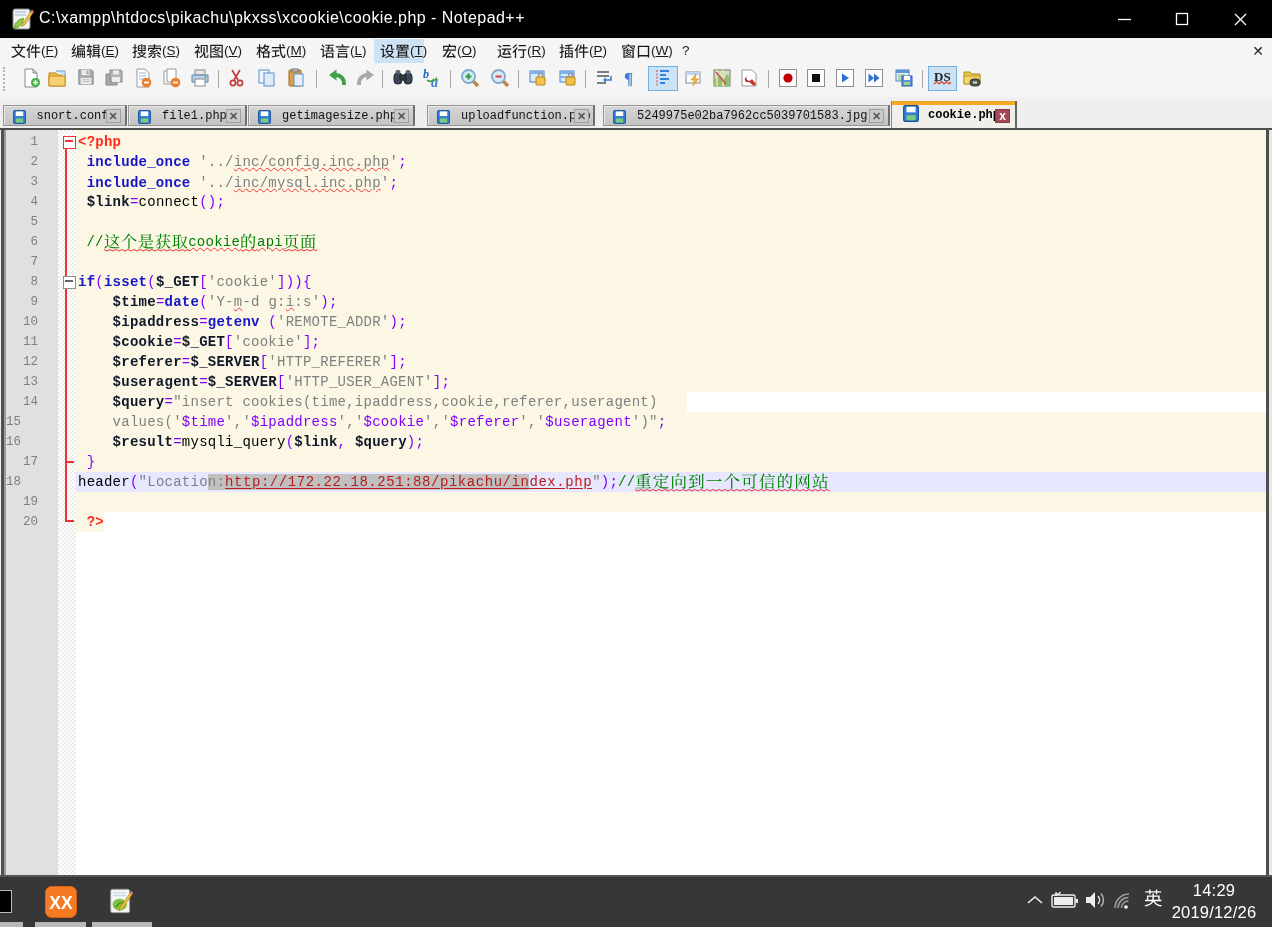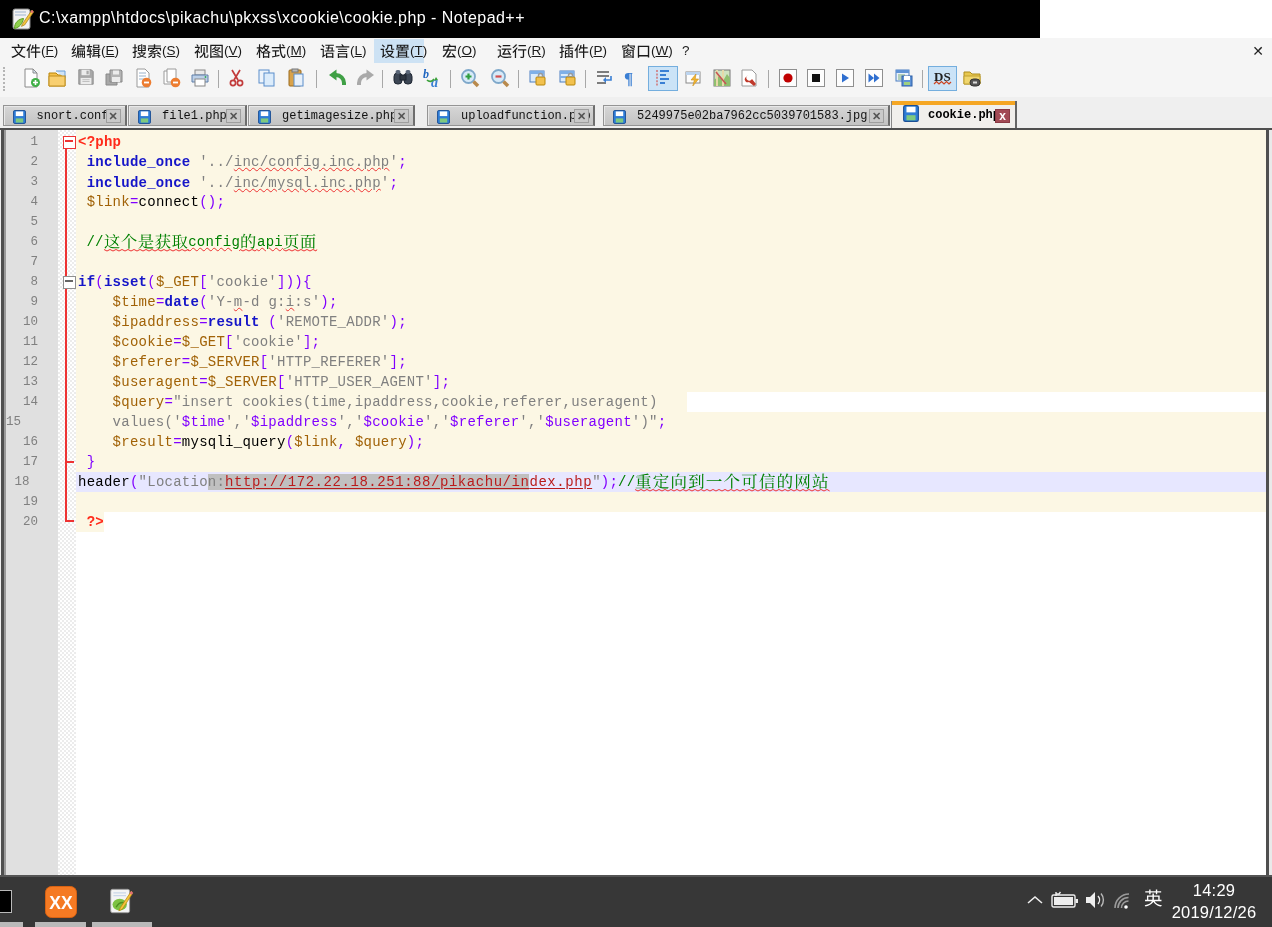--- a/index.html
+++ b/index.html
@@ -1,16 +1,16 @@
 <!DOCTYPE html>
 <html><head><meta charset="utf-8"><style>
 *{margin:0;padding:0;box-sizing:border-box}
 body{width:1272px;height:927px;position:relative;overflow:hidden;background:#fff;font-family:"Liberation Sans",sans-serif}
 .abs{position:absolute}
-#title{left:0;top:0;width:1040px;height:38px;background:#000}
+#title{left:0;top:0;width:1272px;height:38px;background:#000}
 #title .t{position:absolute;left:39px;top:9px;font-size:16px;color:#fff;letter-spacing:0.45px}
 #menu{left:0;top:38px;width:1272px;height:26px;background:#f5f5f5}
 .mi{position:absolute;top:0;height:26px;display:flex;align-items:flex-start}
 .ml{font-size:13.5px;line-height:26px;color:#1a1a1a;font-family:"Liberation Sans",sans-serif}
 #tbar{left:0;top:64px;width:1272px;height:33px;background:#f5f5f5}
 .ti{position:absolute}
 .tsep{position:absolute;top:6px;width:1px;height:18px;background:#a8a8a8}
 .press{position:absolute;background:#cbe3f7;border:1px solid #74aede}
 #grip{position:absolute;left:3px;top:3px;width:3px;height:24px;border-left:2px dotted #b5b5b5}
 #tabbar{left:0;top:97px;width:1272px;height:33px;background:#efefef}
@@ -30,21 +30,21 @@
 #rborder2{left:1269px;top:130px;width:3px;height:745px;background:#e9e9e9}
 #nummargin{left:6px;top:130px;width:52px;height:745px;background:#e0e0e0}
 #foldmargin{left:58px;top:130px;width:18px;height:745px;background:conic-gradient(#ececec 25%,#fff 0 50%,#ececec 0 75%,#fff 0) 0 0/4px 4px}
 #nums{position:absolute;font-family:"Liberation Mono",monospace;font-size:12.5px;line-height:20px;color:#808080}
 #cream{left:76px;top:130px;width:1190px;height:382px;background:#fcf7e4}
 #cream20{left:76px;top:512px;width:28px;height:20px;background:#fcf7e4}
 #white14{left:687px;top:392px;width:579px;height:20px;background:#fff}
 #row18{left:76px;top:472px;width:1190px;height:20px;background:#e7e7ff}
 .cl{position:absolute;font-family:"Liberation Mono",monospace;font-size:14px;line-height:20px;white-space:pre;color:#000;letter-spacing:0.25px}
 .k{color:#1515c8;font-weight:bold}
-.v{color:#a16207;font-weight:normal}
+.v{color:#0f172a;font-weight:bold}
 .d{color:#000;font-weight:normal}
 .o{color:#8000ff}
 .s{color:#808080}
 .sq{color:#808080;text-decoration:underline wavy #e33 1px;text-underline-offset:1px}
 .sv{color:#8000ff}
 .c{color:#008000}
 .cw{color:#008000;text-decoration:underline wavy #e33 1px;text-underline-offset:1px}
 .q{color:#ff2a1a;font-weight:bold}
 .u{color:#b91c1c;text-decoration:underline;text-underline-offset:2px;letter-spacing:0.55px}
 .sel{background:#c0c0c0}
@@ -423,23 +423,23 @@
     <div style="position:absolute;top:232px;left:6px;width:32px;text-align:right">6</div>
     <div style="position:absolute;top:252px;left:6px;width:32px;text-align:right">7</div>
     <div style="position:absolute;top:272px;left:6px;width:32px;text-align:right">8</div>
     <div style="position:absolute;top:292px;left:6px;width:32px;text-align:right">9</div>
     <div style="position:absolute;top:312px;left:6px;width:32px;text-align:right">10</div>
     <div style="position:absolute;top:332px;left:6px;width:32px;text-align:right">11</div>
     <div style="position:absolute;top:352px;left:6px;width:32px;text-align:right">12</div>
     <div style="position:absolute;top:372px;left:6px;width:32px;text-align:right">13</div>
     <div style="position:absolute;top:392px;left:6px;width:32px;text-align:right">14</div>
     <div style="position:absolute;top:412px;left:6px;width:32px;">15</div>
-    <div style="position:absolute;top:432px;left:6px;width:32px;text-align:right">16</div>
+    <div style="position:absolute;top:432px;left:6px;width:32px;">16</div>
     <div style="position:absolute;top:452px;left:6px;width:32px;text-align:right">17</div>
-    <div style="position:absolute;top:472px;left:6px;width:32px;text-align:center">18</div>
+    <div style="position:absolute;top:472px;left:6px;width:32px;text-align:left">18</div>
     <div style="position:absolute;top:492px;left:6px;width:32px;text-align:right">19</div>
     <div style="position:absolute;top:512px;left:6px;width:32px;text-align:right">20</div>
   </div>
 <div class="abs" id="foldline"></div>
 <div class="ftick" style="top:461px"></div>
 <div class="ftick" style="top:520px"></div>
 <div class="fbox" style="top:135.5px;border:1.6px solid #e33">
     <svg width="10" height="10" viewBox="0 0 10 10" style="display:block;margin-top:-0.5px">
       <path d="M1 5h8" stroke="#e33" stroke-width="2"></path>
     </svg>
@@ -455,35 +455,35 @@
 <div class="cl" style="top:192px;left:78px"><span class="d"> </span><span class="v">$link</span><span class="o">=</span><span class="d">connect</span><span class="o">();</span></div>
 <div class="cl" style="top:232px;left:86.4px"><span class="c">//</span><svg width="84.5" height="20" viewBox="0 0 84.5 20" style="display:inline-block;vertical-align:top;overflow:visible">
       <g fill="#008000">
         <path transform="translate(0.00,15.50) scale(0.016300,-0.016300)" d="M412.429931640625 516.2550048828125Q525.0400390625 460.9451904296875 606.2276000976562 409.16278076171875Q687.4151611328125 357.38037109375 741.68017578125 311.27288818359375Q795.9451904296875 265.1654052734375 827.5526733398438 227.1353759765625Q859.16015625 189.1053466796875 871.2376098632812 160.42779541015625Q883.3150634765625 131.750244140625 880.6174926757812 114.08270263671875Q877.919921875 96.4151611328125 863.9573364257812 92.27764892578125Q849.9947509765625 88.14013671875 829.149658203125 99.4351806640625Q807.4046630859375 136.22021484375 771.0621948242188 178.84771728515625Q734.7197265625 221.4752197265625 689.1422729492188 266.08270263671875Q643.5648193359375 310.690185546875 593.35986328125 354.03265380859375Q543.1549072265625 397.3751220703125 493.55743408203125 435.96258544921875Q443.9599609375 474.550048828125 399.7049560546875 505.02001953125ZM532.6248779296875 834.550048828125Q587.0400390625 817.650146484375 619.9926147460938 794.9251708984375Q652.9451904296875 772.2001953125 668.3276977539062 748.68017578125Q683.710205078125 725.16015625 685.4151611328125 704.7476196289062Q687.1201171875 684.3350830078125 678.1675415039062 671.1775512695312Q669.2149658203125 658.02001953125 654.1148681640625 655.7750244140625Q639.0147705078125 653.530029296875 621.169677734375 666.3551025390625Q616.9346923828125 693.8651123046875 601.229736328125 723.3551025390625Q585.5247802734375 752.8450927734375 564.4473266601562 780.2075805664062Q543.369873046875 807.570068359375 522.1549072265625 826.570068359375ZM815.0653076171875 627.3150634765625Q788.34033203125 494.080078125 730.0653076171875 389.18756103515625Q671.790283203125 284.2950439453125 573.4652099609375 206.16754150390625Q475.14013671875 128.0400390625 329 75.590087890625L321.02001953125 90.06005859375Q447.2550048828125 149.8250732421875 532.469970703125 229.3450927734375Q617.6849365234375 308.8651123046875 666.7623901367188 408.49261474609375Q715.83984375 508.1201171875 735.0347900390625 627.3150634765625ZM867.5247802734375 695.770263671875Q867.5247802734375 695.770263671875 876.309814453125 689.1227416992188Q885.0948486328125 682.4752197265625 898.6448974609375 671.690185546875Q912.1949462890625 660.9051513671875 927.6275024414062 647.9926147460938Q943.06005859375 635.080078125 955.3551025390625 623.550048828125Q951.3551025390625 607.550048828125 928.3350830078125 607.550048828125H341.2950439453125L333.2950439453125 637.0400390625H819.089599609375ZM222.489990234375 145.650146484375Q235.2550048828125 145.650146484375 242.13751220703125 142.8951416015625Q249.02001953125 140.14013671875 257.530029296875 131.14013671875Q302.97998046875 83.9652099609375 356.84246826171875 58.86773681640625Q410.7049560546875 33.770263671875 481.2550048828125 24.89776611328125Q551.8050537109375 16.0252685546875 646.4351806640625 16.0252685546875Q731.16015625 16.0252685546875 806.5126342773438 16.90777587890625Q881.8651123046875 17.790283203125 969.080078125 21.30029296875V8.810302734375Q944.9599609375 4.0252685546875 931.389892578125 -12.1048583984375Q917.81982421875 -28.2349853515625 915.0548095703125 -51.3751220703125Q870.409912109375 -51.3751220703125 823.2924194335938 -51.3751220703125Q776.1749267578125 -51.3751220703125 727.0474243164062 -51.3751220703125Q677.919921875 -51.3751220703125 624.510009765625 -51.3751220703125Q528.429931640625 -51.3751220703125 460.419921875 -37.46258544921875Q392.409912109375 -23.550048828125 341.06744384765625 10.11749267578125Q289.7249755859375 43.7850341796875 243.2750244140625 103.06005859375Q226.02001953125 123.3951416015625 210.2550048828125 102.8050537109375Q199.7650146484375 87.7850341796875 179.42254638671875 61.39251708984375Q159.080078125 35 137.23760986328125 5.7249755859375Q115.3951416015625 -23.550048828125 98.9051513671875 -48.10009765625Q104.14013671875 -61.3551025390625 93.1201171875 -71.10009765625L31.89990234375 9.0853271484375Q55.6649169921875 25.3203125 84.55743408203125 48.16278076171875Q113.449951171875 71.0052490234375 141.58746337890625 93.4752197265625Q169.7249755859375 115.9451904296875 191.60748291015625 130.79766845703125Q213.489990234375 145.650146484375 222.489990234375 145.650146484375ZM97.7998046875 822.080078125Q159.449951171875 793.4151611328125 197.40252685546875 762.9251708984375Q235.3551025390625 732.4351806640625 254.3651123046875 703.7776489257812Q273.3751220703125 675.1201171875 276.96258544921875 651.6975708007812Q280.550048828125 628.2750244140625 272.85247802734375 613.3624877929688Q265.1549072265625 598.449951171875 249.69232177734375 595.7049560546875Q234.229736328125 592.9599609375 215.3846435546875 606.530029296875Q206.149658203125 639.3150634765625 184.189697265625 676.8250732421875Q162.229736328125 714.3350830078125 136.14227294921875 750.7075805664062Q110.0548095703125 787.080078125 86.0748291015625 814.8450927734375ZM247.14013671875 133.8050537109375 181.9346923828125 102.2950439453125V472.429931640625H42.5648193359375L36.5648193359375 501.1749267578125H167.4246826171875L207.0948486328125 554.3951416015625L295.670166015625 481.1549072265625Q290.9051513671875 475.6448974609375 279.27764892578125 470.389892578125Q267.650146484375 465.1348876953125 247.14013671875 461.8798828125Z"></path>
         <path transform="translate(16.90,15.50) scale(0.016300,-0.016300)" d="M509.080078125 776.389892578125Q475.8651123046875 720.1148681640625 427.24761962890625 660.2123413085938Q378.630126953125 600.309814453125 317.73760986328125 542.6622924804688Q256.8450927734375 485.0147705078125 187.0400390625 434.5147705078125Q117.2349853515625 384.0147705078125 40.6448974609375 346.0548095703125L33.6649169921875 361.0147705078125Q100.409912109375 405.5447998046875 164.24237060546875 463.0848388671875Q228.0748291015625 520.6248779296875 283.63226318359375 584.5474243164062Q339.189697265625 648.469970703125 381.50213623046875 713.6475219726562Q423.8145751953125 778.8250732421875 447.7745361328125 838.630126953125L567.14013671875 808.1949462890625Q564.8851318359375 799.1749267578125 555.7476196289062 794.6649169921875Q546.610107421875 790.1549072265625 526.8050537109375 787.6448974609375Q575.0400390625 718.429931640625 641.8050537109375 654.1275024414062Q708.570068359375 589.8250732421875 790.590087890625 536.0426635742188Q872.610107421875 482.26025390625 965.1201171875 443.3603515625L963.3751220703125 429.1053466796875Q939.469970703125 422.2802734375 924.2824096679688 404.99261474609375Q909.0948486328125 387.7049560546875 902.5648193359375 366.0548095703125Q771.349853515625 441.7197265625 669.8124389648438 547.23974609375Q568.2750244140625 652.759765625 509.080078125 776.389892578125ZM569.5352783203125 547.6248779296875Q567.790283203125 537.6248779296875 559.9177856445312 530.369873046875Q552.0452880859375 523.1148681640625 532.5352783203125 520.85986328125V-56.7249755859375Q532.5352783203125 -61.2349853515625 523.710205078125 -66.7650146484375Q514.8851318359375 -72.2950439453125 501.14752197265625 -76.570068359375Q487.409912109375 -80.8450927734375 472.7998046875 -80.8450927734375H458.9547119140625V559.409912109375Z"></path>
         <path transform="translate(33.80,15.50) scale(0.016300,-0.016300)" d="M256.0400390625 645.2550048828125H749.8798828125V616.510009765625H256.0400390625ZM256.0400390625 504.550048828125H749.8798828125V475.8050537109375H256.0400390625ZM715.149658203125 782.469970703125H705.149658203125L744.329833984375 825.670166015625L829.9251708984375 759.919921875Q825.18017578125 754.6649169921875 813.8176879882812 748.909912109375Q802.4552001953125 743.1549072265625 787.2001953125 740.1549072265625V452.8050537109375Q787.2001953125 449.8050537109375 776.8751220703125 444.7850341796875Q766.550048828125 439.7650146484375 752.6949462890625 435.5Q738.83984375 431.2349853515625 726.5047607421875 431.2349853515625H715.149658203125ZM220.77978515625 782.469970703125V817.3951416015625L298.34033203125 782.469970703125H748.349853515625V753.7249755859375H292.5753173828125V443.3350830078125Q292.5753173828125 440.06005859375 283.5052490234375 434.64752197265625Q274.4351806640625 429.2349853515625 260.45257568359375 425.07745361328125Q246.469970703125 420.919921875 231.6048583984375 420.919921875H220.77978515625ZM44.8798828125 386.489990234375H814.9947509765625L864.389892578125 450.22021484375Q864.389892578125 450.22021484375 873.6649169921875 442.9451904296875Q882.93994140625 435.670166015625 896.97998046875 424.01263427734375Q911.02001953125 412.3551025390625 926.56005859375 398.94256591796875Q942.10009765625 385.530029296875 955.630126953125 373Q951.630126953125 357.7449951171875 928.8651123046875 357.7449951171875H53.6248779296875ZM466.289794921875 386.489990234375H538.34033203125V-14.489990234375L466.289794921875 3.3751220703125ZM500.2550048828125 219.2550048828125H727.129638671875L776.5648193359375 283.2802734375Q776.5648193359375 283.2802734375 785.7223510742188 275.87774658203125Q794.8798828125 268.4752197265625 809.1849365234375 256.80767822265625Q823.489990234375 245.14013671875 839.2950439453125 231.8450927734375Q855.10009765625 218.550048828125 868.14013671875 205.7650146484375Q864.14013671875 189.7650146484375 841.1201171875 189.7650146484375H500.2550048828125ZM263.109619140625 308.7850341796875 372.18017578125 283.2349853515625Q368.690185546875 272.97998046875 359.81768798828125 267.469970703125Q350.9451904296875 261.9599609375 333.9251708984375 262.7049560546875Q314.690185546875 200.409912109375 279.29766845703125 136.77239990234375Q243.9051513671875 73.1348876953125 186.45257568359375 17.389892578125Q129 -38.3551025390625 44.329833984375 -78.8450927734375L34.6048583984375 -66.8651123046875Q103.1348876953125 -19.8050537109375 149.22235107421875 42.60748291015625Q195.309814453125 105.02001953125 222.86724853515625 174.2850341796875Q250.4246826171875 243.550048828125 263.109619140625 308.7850341796875ZM275.8651123046875 192.7449951171875Q300.3551025390625 132.8250732421875 332.46258544921875 95.8751220703125Q364.570068359375 58.9251708984375 407.550048828125 40.2001953125Q450.530029296875 21.4752197265625 506.510009765625 14.9852294921875Q562.489990234375 8.4952392578125 634.469970703125 8.4952392578125Q662.7249755859375 8.4952392578125 706.3624877929688 8.4952392578125Q750 8.4952392578125 798.3925170898438 8.4952392578125Q846.7850341796875 8.4952392578125 891.050048828125 8.9952392578125Q935.3150634765625 9.4952392578125 964.570068359375 10.4952392578125V-3.4847412109375Q945.7249755859375 -6.269775390625 935.8124389648438 -20.51739501953125Q925.89990234375 -34.7650146484375 924.409912109375 -55.650146484375Q900.6649169921875 -55.650146484375 862.2924194335938 -55.650146484375Q823.919921875 -55.650146484375 780.8024291992188 -55.650146484375Q737.6849365234375 -55.650146484375 698.1949462890625 -55.650146484375Q658.7049560546875 -55.650146484375 631.7249755859375 -55.650146484375Q556.7249755859375 -55.650146484375 498.7349853515625 -45.8851318359375Q440.7449951171875 -36.1201171875 396.89251708984375 -10.47259521484375Q353.0400390625 15.1749267578125 320.19757080078125 62.7049560546875Q287.3551025390625 110.2349853515625 261.9051513671875 185.02001953125Z"></path>
         <path transform="translate(50.70,15.50) scale(0.016300,-0.016300)" d="M409.6553955078125 538.0347900390625Q405.6553955078125 531.77978515625 394.400390625 528.6522827148438Q383.1453857421875 525.5247802734375 367.38037109375 530.77978515625Q298.750244140625 451.269775390625 213.99261474609375 392.21234130859375Q129.2349853515625 333.1549072265625 49.0948486328125 297.9599609375L38.6248779296875 313.429931640625Q85.389892578125 342.449951171875 136.909912109375 385.85247802734375Q188.429931640625 429.2550048828125 238.06744384765625 483.530029296875Q287.7049560546875 537.8050537109375 327.9599609375 597.3350830078125ZM331.4351806640625 317.129638671875Q299.3951416015625 274.4447021484375 253.8450927734375 232.759765625Q208.2950439453125 191.0748291015625 155.61749267578125 154.889892578125Q102.93994140625 118.7049560546875 47.389892578125 92.7650146484375L39.409912109375 107.97998046875Q88.6649169921875 138.97998046875 136.1649169921875 183.12750244140625Q183.6649169921875 227.2750244140625 222.909912109375 279.2950439453125Q262.1549072265625 331.3150634765625 286.6448974609375 385.550048828125ZM135.77978515625 588.6448974609375Q222.6849365234375 542.7249755859375 270.90252685546875 483.38250732421875Q319.1201171875 424.0400390625 338.670166015625 355.16754150390625Q358.22021484375 286.2950439453125 359.240234375 209.2950439453125Q360.750244140625 160.7650146484375 356.250244140625 112.38250732421875Q351.750244140625 64 340.230224609375 23.489990234375Q328.710205078125 -17.02001953125 306.9251708984375 -44.2950439453125Q278.590087890625 -78.1201171875 202.6248779296875 -78.1201171875Q202.6248779296875 -46.1348876953125 183.85986328125 -33.309814453125Q173.369873046875 -26.77978515625 152.1248779296875 -19.249755859375Q130.8798828125 -11.7197265625 104.1148681640625 -6.9547119140625V9.0052490234375Q104.1148681640625 9.0052490234375 117.98736572265625 8.0052490234375Q131.85986328125 7.0052490234375 152.23236083984375 5.26025390625Q172.6048583984375 3.5152587890625 193.849853515625 2.5152587890625Q215.0948486328125 1.5152587890625 229.83984375 1.5152587890625Q249.5848388671875 1.5152587890625 258.5848388671875 14.26025390625Q271.329833984375 30.0052490234375 278.5748291015625 60.72021484375Q285.81982421875 91.4351806640625 289.309814453125 130.650146484375Q292.7998046875 169.8651123046875 292.7998046875 211.10009765625Q292.7998046875 281.3350830078125 279.789794921875 344.570068359375Q266.77978515625 407.8050537109375 229.90728759765625 465.64752197265625Q193.0347900390625 523.489990234375 122.0748291015625 575.429931640625ZM725.2950439453125 564.919921875Q772.4151611328125 555.9599609375 800.2001953125 541.8324584960938Q827.9852294921875 527.7049560546875 840.4652099609375 511.55743408203125Q852.9451904296875 495.409912109375 853.2576293945312 481.1348876953125Q853.570068359375 466.85986328125 845.3624877929688 457.349853515625Q837.1549072265625 447.83984375 823.5748291015625 446.48736572265625Q809.9947509765625 445.1348876953125 794.6796875 455.9599609375Q785.5047607421875 480.97998046875 761.6148681640625 509.84246826171875Q737.7249755859375 538.7049560546875 715.3150634765625 557.1949462890625ZM680.3350830078125 384.7650146484375Q693.3350830078125 309.469970703125 718.60009765625 248.37249755859375Q743.8651123046875 187.2750244140625 781.0026245117188 139.090087890625Q818.14013671875 90.9051513671875 867.3851318359375 54.9752197265625Q916.630126953125 19.0452880859375 976.10009765625 -5.4246826171875L974.3551025390625 -15.6796875Q926.329833984375 -21.5247802734375 907.249755859375 -75.1201171875Q853.0548095703125 -42.10009765625 811.85986328125 1.00738525390625Q770.6649169921875 44.1148681640625 741.2149658203125 99.1048583984375Q711.7650146484375 154.0948486328125 692.4325561523438 223.25238037109375Q673.10009765625 292.409912109375 662.3751220703125 377.530029296875ZM708.9451904296875 557.8250732421875Q705.9451904296875 534.3150634765625 673.690185546875 530.3150634765625Q670.690185546875 439.2750244140625 664.9451904296875 362.2349853515625Q659.2001953125 285.1949462890625 642.7001953125 220.53741455078125Q626.2001953125 155.8798828125 590.8076782226562 102.1148681640625Q555.4151611328125 48.349853515625 493.74761962890625 3.73236083984375Q432.080078125 -40.8851318359375 336.2550048828125 -77.8450927734375L324.2750244140625 -61.1201171875Q403.7049560546875 -20.3551025390625 455.02740478515625 26.6649169921875Q506.349853515625 73.6849365234375 535.4373168945312 129.08746337890625Q564.5247802734375 184.489990234375 578.1222534179688 250.2650146484375Q591.7197265625 316.0400390625 595.9547119140625 394.68756103515625Q600.189697265625 473.3350830078125 600.9346923828125 567.8450927734375ZM868.93994140625 450.4351806640625Q868.93994140625 450.4351806640625 878.2049560546875 443.04266357421875Q887.469970703125 435.650146484375 901.3724975585938 424.24761962890625Q915.2750244140625 412.8450927734375 930.6775512695312 399.44256591796875Q946.080078125 386.0400390625 958.8450927734375 374.02001953125Q954.8450927734375 358.02001953125 932.3350830078125 358.02001953125H380.2950439453125L372.2950439453125 387.510009765625H820.0948486328125ZM323.5247802734375 725.2550048828125V844.080078125L426.750244140625 833.550048828125Q425.750244140625 823.550048828125 418.13275146484375 816.550048828125Q410.5152587890625 809.550048828125 391.26025390625 807.2950439453125V725.2550048828125H617.9547119140625V844.080078125L722.690185546875 833.550048828125Q721.690185546875 823.550048828125 713.9451904296875 816.550048828125Q706.2001953125 809.550048828125 687.690185546875 807.2950439453125V725.2550048828125H825.73974609375L874.1148681640625 787.2001953125Q874.1148681640625 787.2001953125 883.1348876953125 779.8076782226562Q892.1549072265625 772.4151611328125 905.93994140625 760.8851318359375Q919.7249755859375 749.3551025390625 934.8825073242188 736.3250732421875Q950.0400390625 723.2950439453125 962.3150634765625 711.7650146484375Q959.3150634765625 695.7650146484375 935.8050537109375 695.7650146484375H687.690185546875V614.3150634765625Q687.690185546875 610.550048828125 680.3751220703125 605.6575317382812Q673.06005859375 600.7650146484375 659.8424682617188 597.6275024414062Q646.6248779296875 594.489990234375 629.5247802734375 593.7449951171875H617.9547119140625V695.7650146484375H391.26025390625V609.8050537109375Q391.26025390625 605.2950439453125 382.9552001953125 600.7750244140625Q374.650146484375 596.2550048828125 361.56005859375 593.489990234375Q348.469970703125 590.7249755859375 334.6048583984375 590.7249755859375H323.5247802734375V695.7650146484375H61.1549072265625L54.1549072265625 725.2550048828125Z"></path>
         <path transform="translate(67.60,15.50) scale(0.016300,-0.016300)" d="M579.2349853515625 648.7650146484375Q600.7650146484375 494 654.1575317382812 367.18756103515625Q707.550048828125 240.3751220703125 789.4325561523438 145.08270263671875Q871.3150634765625 49.790283203125 978.2950439453125 -11.169677734375L975.2950439453125 -21.9346923828125Q952.389892578125 -24.9947509765625 935.1823120117188 -38.1148681640625Q917.9747314453125 -51.2349853515625 912.209716796875 -72.3751220703125Q763.0147705078125 31.6849365234375 674.6148681640625 214.06744384765625Q586.2149658203125 396.449951171875 556.510009765625 641.2750244140625ZM35.389892578125 127.26025390625Q70.89990234375 133.0052490234375 128.04742431640625 144.85772705078125Q185.1949462890625 156.710205078125 258.7249755859375 173.30767822265625Q332.2550048828125 189.9051513671875 415.7850341796875 209.6201171875Q499.3150634765625 229.3350830078125 586.590087890625 249.8050537109375L590.8250732421875 233.3350830078125Q504.4151611328125 200.7850341796875 384.4451904296875 158.35247802734375Q264.4752197265625 115.919921875 101.8851318359375 63.5648193359375Q94.8651123046875 44.0548095703125 79.10009765625 39.0548095703125ZM829.089599609375 651.2550048828125 873.0347900390625 695.730224609375 950.3751220703125 624.449951171875Q944.630126953125 617.6849365234375 936.130126953125 615.1749267578125Q927.630126953125 612.6649169921875 910.1201171875 610.409912109375Q890.3951416015625 511.6649169921875 858.5326538085938 415.1549072265625Q826.670166015625 318.6448974609375 776.4251708984375 229.6348876953125Q726.18017578125 140.6248779296875 651.9151611328125 63.6148681640625Q577.650146484375 -13.3951416015625 474.610107421875 -72.3951416015625L462.3751220703125 -59.18017578125Q546.530029296875 3.1148681640625 610.3224487304688 83.1549072265625Q674.1148681640625 163.1949462890625 719.7998046875 256.09747314453125Q765.4847412109375 349 794.689697265625 449.13751220703125Q823.8946533203125 549.2750244140625 839.109619140625 651.2550048828125ZM870.229736328125 651.2550048828125V621.7650146484375H491.3551025390625L482.3551025390625 651.2550048828125ZM424.85986328125 368.10009765625V338.610107421875H170.080078125V368.10009765625ZM424.85986328125 562.06005859375V532.570068359375H170.080078125V562.06005859375ZM456.750244140625 -54.9599609375Q456.750244140625 -57.7249755859375 450.08270263671875 -63.88250732421875Q443.4151611328125 -70.0400390625 430.70758056640625 -74.94256591796875Q418 -79.8450927734375 399.8798828125 -79.8450927734375H389.0347900390625V753.530029296875H456.750244140625ZM209.0252685546875 753.530029296875V125.3551025390625L141.81982421875 112.489990234375V753.530029296875ZM510.93994140625 813.9852294921875Q510.93994140625 813.9852294921875 519.7149658203125 806.9652099609375Q528.489990234375 799.9451904296875 542.4025268554688 788.7876586914062Q556.3150634765625 777.630126953125 571.4826049804688 764.9725952148438Q586.650146484375 752.3150634765625 599.4351806640625 740.0400390625Q595.4351806640625 724.0400390625 572.9251708984375 724.0400390625H50.1549072265625L42.1549072265625 753.530029296875H463.289794921875Z"></path>
       </g>
       <polyline points="0.0,17.5 3.0,19.0 6.0,17.5 9.0,19.0 12.0,17.5 15.0,19.0 18.0,17.5 21.0,19.0 24.0,17.5 27.0,19.0 30.0,17.5 33.0,19.0 36.0,17.5 39.0,19.0 42.0,17.5 45.0,19.0 48.0,17.5 51.0,19.0 54.0,17.5 57.0,19.0 60.0,17.5 63.0,19.0 66.0,17.5 69.0,19.0 72.0,17.5 75.0,19.0 78.0,17.5 81.0,19.0 84.0,17.5 84.5,19.0" fill="none" stroke="#e33" stroke-width="1"></polyline>
-    </svg><span class="cw">config</span><svg width="16.9" height="20" viewBox="0 0 16.9 20" style="display:inline-block;vertical-align:top;overflow:visible">
+    </svg><span class="cw">cookie</span><svg width="16.9" height="20" viewBox="0 0 16.9 20" style="display:inline-block;vertical-align:top;overflow:visible">
       <g fill="#008000">
         <path transform="translate(0.00,15.50) scale(0.016300,-0.016300)" d="M154.2802734375 -22.89990234375Q154.2802734375 -26.919921875 147.10272216796875 -32.7049560546875Q139.9251708984375 -38.489990234375 127.590087890625 -42.89251708984375Q115.2550048828125 -47.2950439453125 100.409912109375 -47.2950439453125H88.349853515625V660.2149658203125V694.3551025390625L159.0252685546875 660.2149658203125H390.73974609375V630.7249755859375H154.2802734375ZM336.6553955078125 812.1949462890625Q330.400390625 790.919921875 298.870361328125 790.919921875Q287.0853271484375 767.93994140625 271.40777587890625 740.449951171875Q255.730224609375 712.9599609375 239.80767822265625 685.969970703125Q223.8851318359375 658.97998046875 210.8450927734375 638.2349853515625H185.530029296875Q191.510009765625 663 199.2249755859375 698.2650146484375Q206.93994140625 733.530029296875 214.28240966796875 770.550048828125Q221.6248779296875 807.570068359375 227.0948486328125 838.080078125ZM833.4246826171875 661.2349853515625 875.6448974609375 707.4351806640625 957.16015625 638.1749267578125Q951.16015625 631.919921875 941.4051513671875 627.909912109375Q931.650146484375 623.89990234375 914.3951416015625 622.389892578125Q911.3951416015625 482.5247802734375 906.650146484375 371.64227294921875Q901.9051513671875 260.759765625 893.7776489257812 179.0548095703125Q885.650146484375 97.349853515625 873.14013671875 45.39990234375Q860.630126953125 -6.550048828125 842.3551025390625 -28.06005859375Q821.550048828125 -54.080078125 791.5 -65.71759033203125Q761.449951171875 -77.3551025390625 724.0748291015625 -77.3551025390625Q724.0748291015625 -60.2349853515625 720.1923217773438 -46.03741455078125Q716.309814453125 -31.83984375 704.5447998046875 -23.5447998046875Q692.77978515625 -13.9947509765625 664.5347900390625 -5.4647216796875Q636.289794921875 3.0653076171875 604.73974609375 8.0853271484375L605.73974609375 25.30029296875Q628.9947509765625 23.30029296875 657.3672485351562 20.5552978515625Q685.73974609375 17.810302734375 710.6122436523438 16.0653076171875Q735.4847412109375 14.3203125 746.9947509765625 14.3203125Q762.229736328125 14.3203125 769.9847412109375 16.94781494140625Q777.73974609375 19.5753173828125 785.4847412109375 28.0653076171875Q805.229736328125 47.30029296875 816.5922241210938 129.22021484375Q827.9547119140625 211.14013671875 834.8171997070312 346.68756103515625Q841.6796875 482.2349853515625 844.6796875 661.2349853515625ZM348.4847412109375 660.2149658203125 386.6448974609375 702.3951416015625 468.670166015625 638.1749267578125Q464.4151611328125 631.919921875 452.55267333984375 626.7924194335938Q440.690185546875 621.6649169921875 425.690185546875 618.409912109375V6.3350830078125Q425.690185546875 3.080078125 416.130126953125 -2.56744384765625Q406.570068359375 -8.2149658203125 393.60748291015625 -13.10748291015625Q380.6448974609375 -18 368.5648193359375 -18H358.4847412109375V660.2149658203125ZM543.8798828125 455.2550048828125Q605 429.06005859375 642.2950439453125 398.68756103515625Q679.590087890625 368.3150634765625 697.4525756835938 339.0400390625Q715.3150634765625 309.7650146484375 717.6375122070312 285.60748291015625Q719.9599609375 261.449951171875 711.0073852539062 246.05743408203125Q702.0548095703125 230.6649169921875 686.0922241210938 228.05743408203125Q670.129638671875 225.449951171875 651.049560546875 240.530029296875Q645.57958984375 275.0400390625 626.8946533203125 312.7850341796875Q608.209716796875 350.530029296875 582.9072875976562 386.02001953125Q557.6048583984375 421.510009765625 532.89990234375 448.02001953125ZM890.85986328125 661.2349853515625V631.7449951171875H571.97998046875L584.7249755859375 661.2349853515625ZM708.5753173828125 806.1949462890625Q705.5753173828125 798.429931640625 696.6928100585938 792.1849365234375Q687.810302734375 785.93994140625 670.810302734375 786.6849365234375Q633.240234375 676.89990234375 578.4251708984375 581.3124389648438Q523.610107421875 485.7249755859375 457.02001953125 420.7449951171875L443.0400390625 430.7249755859375Q475.489990234375 480.7449951171875 505.32244873046875 545.9025268554688Q535.1549072265625 611.06005859375 560.2423706054688 686.080078125Q585.329833984375 761.10009765625 601.5447998046875 837.8450927734375ZM401.329833984375 381.2349853515625V351.7449951171875H123.8250732421875V381.2349853515625ZM401.329833984375 87.510009765625V58.02001953125H123.8250732421875V87.510009765625Z"></path>
       </g>
       <polyline points="0.0,17.5 3.0,19.0 6.0,17.5 9.0,19.0 12.0,17.5 15.0,19.0 16.9,17.5" fill="none" stroke="#e33" stroke-width="1"></polyline>
     </svg><span class="cw">api</span><svg width="33.8" height="20" viewBox="0 0 33.8 20" style="display:inline-block;vertical-align:top;overflow:visible">
       <g fill="#008000">
         <path transform="translate(0.00,15.50) scale(0.016300,-0.016300)" d="M570.0252685546875 474.8851318359375Q568.770263671875 465.1201171875 561.1427612304688 458.1201171875Q553.5152587890625 451.1201171875 536.5152587890625 449.1201171875Q534.5152587890625 382.06005859375 530.8877563476562 322.89251708984375Q527.26025390625 263.7249755859375 514.3777465820312 212.82244873046875Q501.4952392578125 161.919921875 472.34771728515625 117.78240966796875Q443.2001953125 73.6448974609375 390.28765869140625 37.01739501953125Q337.3751220703125 0.389892578125 254.43255615234375 -29.60009765625Q171.489990234375 -59.590087890625 49.89990234375 -83.8250732421875L40.919921875 -66.3551025390625Q171.389892578125 -33.8250732421875 252.1148681640625 5.82244873046875Q332.83984375 45.469970703125 376.31982421875 94.36248779296875Q419.7998046875 143.2550048828125 437.90728759765625 202.030029296875Q456.0147705078125 260.8050537109375 458.63226318359375 331.3350830078125Q461.249755859375 401.8651123046875 461.9947509765625 485.4151611328125ZM529.7197265625 152.7850341796875Q637.85986328125 132.4552001953125 711.949951171875 106.26025390625Q786.0400390625 80.0653076171875 831.580078125 52.41778564453125Q877.1201171875 24.770263671875 898.9926147460938 -0.5447998046875Q920.8651123046875 -25.85986328125 922.3250732421875 -44.81243896484375Q923.7850341796875 -63.7650146484375 910.0774536132812 -72.94256591796875Q896.369873046875 -82.1201171875 872.5047607421875 -77.610107421875Q845.4647216796875 -52.3150634765625 803.209716796875 -22.7850341796875Q760.9547119140625 6.7449951171875 711.4647216796875 36.7650146484375Q661.9747314453125 66.7850341796875 612.8572387695312 93.66754150390625Q563.73974609375 120.550048828125 521.4847412109375 139.06005859375ZM266.870361328125 148.4351806640625Q266.870361328125 145.16015625 258.30029296875 138.74761962890625Q249.730224609375 132.3350830078125 236.24761962890625 127.8050537109375Q222.7650146484375 123.2750244140625 207.1549072265625 123.2750244140625H195.5848388671875V587.7850341796875V622.710205078125L272.890380859375 587.7850341796875H748.7049560546875V558.2950439453125H266.870361328125ZM718.9146728515625 587.7850341796875 756.0948486328125 628.4752197265625 836.18017578125 566.2349853515625Q832.18017578125 561.2349853515625 822.3176879882812 556.6074829101562Q812.4552001953125 551.97998046875 799.2001953125 549.7249755859375V163.710205078125Q799.2001953125 160.4552001953125 789.0026245117188 154.9351806640625Q778.8050537109375 149.4151611328125 765.0774536132812 145.02264404296875Q751.349853515625 140.630126953125 739.0147705078125 140.630126953125H727.9146728515625V587.7850341796875ZM533.0452880859375 769.7650146484375Q519.4752197265625 737.2550048828125 501.64013671875 699.510009765625Q483.8050537109375 661.7650146484375 465.469970703125 627.7750244140625Q447.1348876953125 593.7850341796875 430.309814453125 569.2950439453125H407.6048583984375Q413.0748291015625 593.2950439453125 418.289794921875 628.9125366210938Q423.5047607421875 664.530029296875 428.34722900390625 702.52001953125Q433.189697265625 740.510009765625 436.169677734375 769.7650146484375ZM857.81982421875 831.5152587890625Q857.81982421875 831.5152587890625 867.1048583984375 824.240234375Q876.389892578125 816.9652099609375 890.5674438476562 805.9251708984375Q904.7449951171875 794.8851318359375 920.550048828125 781.8450927734375Q936.3551025390625 768.8050537109375 949.650146484375 756.2750244140625Q945.650146484375 740.2750244140625 922.630126953125 740.2750244140625H62.469970703125L53.7249755859375 769.7650146484375H808.3846435546875Z"></path>
         <path transform="translate(16.90,15.50) scale(0.016300,-0.016300)" d="M45.1348876953125 759.6849365234375H811.089599609375L864.269775390625 825.16015625Q864.269775390625 825.16015625 873.9273071289062 817.5126342773438Q883.5848388671875 809.8651123046875 898.7623901367188 798.080078125Q913.93994140625 786.2950439453125 930.2449951171875 772.8825073242188Q946.550048828125 759.469970703125 960.8450927734375 746.93994140625Q958.8450927734375 738.93994140625 951.9625854492188 734.93994140625Q945.080078125 730.93994140625 934.080078125 730.93994140625H53.8798828125ZM114.1549072265625 582.93994140625V616.8450927734375L194.6553955078125 582.93994140625H808.5595703125L845.5447998046875 628.4351806640625L925.610107421875 564.93994140625Q920.3551025390625 559.429931640625 910.8551025390625 554.419921875Q901.3551025390625 549.409912109375 884.8450927734375 547.1549072265625V-46.9599609375Q884.8450927734375 -51.469970703125 866.989990234375 -60.63751220703125Q849.1348876953125 -69.8050537109375 824.169677734375 -69.8050537109375H813.069580078125V554.1949462890625H183.400390625V-54.7249755859375Q183.400390625 -58.7449951171875 167.67279052734375 -67.65753173828125Q151.9451904296875 -76.570068359375 125.2550048828125 -76.570068359375H114.1549072265625ZM378.510009765625 402.6849365234375H614.8798828125V373.1949462890625H378.510009765625ZM378.510009765625 218.919921875H614.8798828125V189.429931640625H378.510009765625ZM153.8851318359375 32.429931640625H836.4847412109375V2.93994140625H153.8851318359375ZM444.8946533203125 759.6849365234375H549.930419921875Q534.0853271484375 728.919921875 513.22021484375 693.1649169921875Q492.3551025390625 657.409912109375 471.60748291015625 623.5374145507812Q450.85986328125 589.6649169921875 433.5047607421875 565.919921875H411.0548095703125Q416.0347900390625 590.1749267578125 422.37725830078125 624.6749267578125Q428.7197265625 659.1749267578125 434.81719970703125 695.6749267578125Q440.9146728515625 732.1749267578125 444.8946533203125 759.6849365234375ZM339.85986328125 576.2349853515625H406.5552978515625V16.9599609375H339.85986328125ZM586.9146728515625 576.2349853515625H653.8651123046875V16.9599609375H586.9146728515625Z"></path>
       </g>
       <polyline points="0.0,17.5 3.0,19.0 6.0,17.5 9.0,19.0 12.0,17.5 15.0,19.0 18.0,17.5 21.0,19.0 24.0,17.5 27.0,19.0 30.0,17.5 33.0,19.0 33.8,17.5" fill="none" stroke="#e33" stroke-width="1"></polyline>
     </svg></div>
 <div class="cl" style="top:272px;left:78px"><span class="k">if</span><span class="o">(</span><span class="k">isset</span><span class="o">(</span><span class="v">$_GET</span><span class="o">[</span><span class="s">'cookie'</span><span class="o">]))</span><span class="o">{</span></div>
 <div class="cl" style="top:292px;left:78px"><span class="d">    </span><span class="v">$time</span><span class="o">=</span><span class="k">date</span><span class="o">(</span><span class="s">'Y-</span><span class="sq">m</span><span class="s">-d g:</span><span class="sq">i</span><span class="s">:s</span><span class="s">'</span><span class="o">);</span></div>
-<div class="cl" style="top:312px;left:78px"><span class="d">    </span><span class="v">$ipaddress</span><span class="o">=</span><span class="k">result</span><span class="d"> </span><span class="o">(</span><span class="s">'REMOTE_ADDR'</span><span class="o">);</span></div>
+<div class="cl" style="top:312px;left:78px"><span class="d">    </span><span class="v">$ipaddress</span><span class="o">=</span><span class="k">getenv</span><span class="d"> </span><span class="o">(</span><span class="s">'REMOTE_ADDR'</span><span class="o">);</span></div>
 <div class="cl" style="top:332px;left:78px"><span class="d">    </span><span class="v">$cookie</span><span class="o">=</span><span class="v">$_GET</span><span class="o">[</span><span class="s">'cookie'</span><span class="o">];</span></div>
 <div class="cl" style="top:352px;left:78px"><span class="d">    </span><span class="v">$referer</span><span class="o">=</span><span class="v">$_SERVER</span><span class="o">[</span><span class="s">'HTTP_REFERER'</span><span class="o">];</span></div>
 <div class="cl" style="top:372px;left:78px"><span class="d">    </span><span class="v">$useragent</span><span class="o">=</span><span class="v">$_SERVER</span><span class="o">[</span><span class="s">'HTTP_USER_AGENT'</span><span class="o">];</span></div>
 <div class="cl" style="top:392px;left:78px"><span class="d">    </span><span class="v">$query</span><span class="o">=</span><span class="s">"insert cookies(time,ipaddress,cookie,referer,useragent)</span></div>
 <div class="cl" style="top:412px;left:78px"><span class="d">    </span><span class="s">values('</span><span class="sv">$time</span><span class="s">','</span><span class="sv">$ipaddress</span><span class="s">','</span><span class="sv">$cookie</span><span class="s">','</span><span class="sv">$referer</span><span class="s">','</span><span class="sv">$useragent</span><span class="s">')"</span><span class="o">;</span></div>
 <div class="cl" style="top:432px;left:78px"><span class="d">    </span><span class="v">$result</span><span class="o">=</span><span class="d">mysqli_query</span><span class="o">(</span><span class="v">$link</span><span class="o">,</span><span class="d"> </span><span class="v">$query</span><span class="o">);</span></div>
 <div class="cl" style="top:452px;left:78px"><span class="d"> </span><span class="o">}</span></div>
 <div class="cl" style="top:472px;left:78px"><span class="d">header</span><span class="o">(</span><span class="s">"Locatio</span><span class="sel"><span class="s">n:</span><span class="u">http://172.22.18.251:88/pikachu/in</span></span><span class="u">dex.php</span><span class="s">"</span><span class="o">);</span><span class="c">//</span><svg width="194.7" height="20" viewBox="0 0 194.7 20" style="display:inline-block;vertical-align:top;overflow:visible">
       <g fill="#008000">
         <path transform="translate(0.00,15.50) scale(0.016600,-0.016600)" d="M56.429931640625 643.1949462890625H806.8345947265625L855.5047607421875 703.14013671875Q855.5047607421875 703.14013671875 864.5347900390625 696.2476196289062Q873.5648193359375 689.3551025390625 887.85986328125 678.3250732421875Q902.1549072265625 667.2950439453125 917.8324584960938 654.6375122070312Q933.510009765625 641.97998046875 946.550048828125 629.7049560546875Q945.2950439453125 622.449951171875 938.0400390625 618.449951171875Q930.7850341796875 614.449951171875 919.7850341796875 614.449951171875H65.1749267578125ZM117.429931640625 125.449951171875H760.149658203125L807.309814453125 181.9051513671875Q807.309814453125 181.9051513671875 815.9673461914062 175.3851318359375Q824.6248779296875 168.8651123046875 838.419921875 158.3350830078125Q852.2149658203125 147.8050537109375 867.2650146484375 135.52001953125Q882.3150634765625 123.2349853515625 894.610107421875 111.9599609375Q890.610107421875 96.7049560546875 867.8450927734375 96.7049560546875H126.1749267578125ZM39.6649169921875 -17.06005859375H814.7745361328125L866.229736328125 47.710205078125Q866.229736328125 47.710205078125 875.6422729492188 40.30767822265625Q885.0548095703125 32.9051513671875 899.9873657226562 20.8651123046875Q914.919921875 8.8250732421875 930.97998046875 -4.469970703125Q947.0400390625 -17.7650146484375 960.590087890625 -29.8050537109375Q957.3350830078125 -45.8050537109375 933.570068359375 -45.8050537109375H48.409912109375ZM771.0548095703125 840.1201171875 841.630126953125 769.5247802734375Q826.10009765625 756.249755859375 789.510009765625 772.77978515625Q724.7449951171875 763.0347900390625 645.3424682617188 753.2998046875Q565.93994140625 743.5648193359375 478.909912109375 736.0848388671875Q391.8798828125 728.6048583984375 302.23236083984375 723.7523803710938Q212.5848388671875 718.89990234375 126.329833984375 718.1749267578125L123.0948486328125 738.389892578125Q206.5848388671875 744.6649169921875 297.20233154296875 755.5674438476562Q387.81982421875 766.469970703125 475.31982421875 780.1275024414062Q562.81982421875 793.7850341796875 639.1923217773438 809.3150634765625Q715.5648193359375 824.8450927734375 771.0548095703125 840.1201171875ZM461.229736328125 756.409912109375H531.750244140625V-24.8050537109375H461.229736328125ZM206.0052490234375 257.2149658203125H782.7998046875V228.469970703125H206.0052490234375ZM206.0052490234375 390.7249755859375H786.5247802734375V361.97998046875H206.0052490234375ZM751.9146728515625 520.2349853515625H742.65966796875L779.83984375 562.670166015625L864.9051513671875 497.6849365234375Q860.16015625 492.429931640625 848.7976684570312 486.80242919921875Q837.4351806640625 481.1749267578125 822.9251708984375 478.1749267578125V213.7850341796875Q822.18017578125 211.2750244140625 812.110107421875 206.2449951171875Q802.0400390625 201.2149658203125 788.1949462890625 197.43994140625Q774.349853515625 193.6649169921875 762.759765625 193.6649169921875H751.9146728515625ZM173.0948486328125 520.2349853515625V554.3951416015625L249.3603515625 520.2349853515625H783.8946533203125V491.489990234375H243.5953369140625V207.2149658203125Q243.5953369140625 204.1949462890625 234.7802734375 198.409912109375Q225.9652099609375 192.6248779296875 212.3651123046875 188.22235107421875Q198.7650146484375 183.81982421875 183.6649169921875 183.81982421875H173.0948486328125Z"></path>

